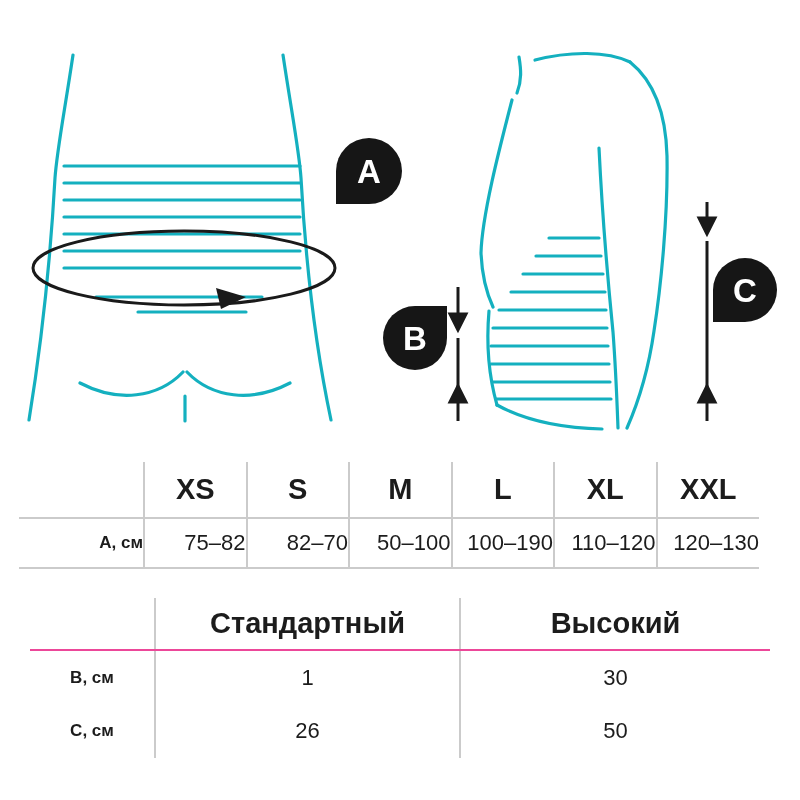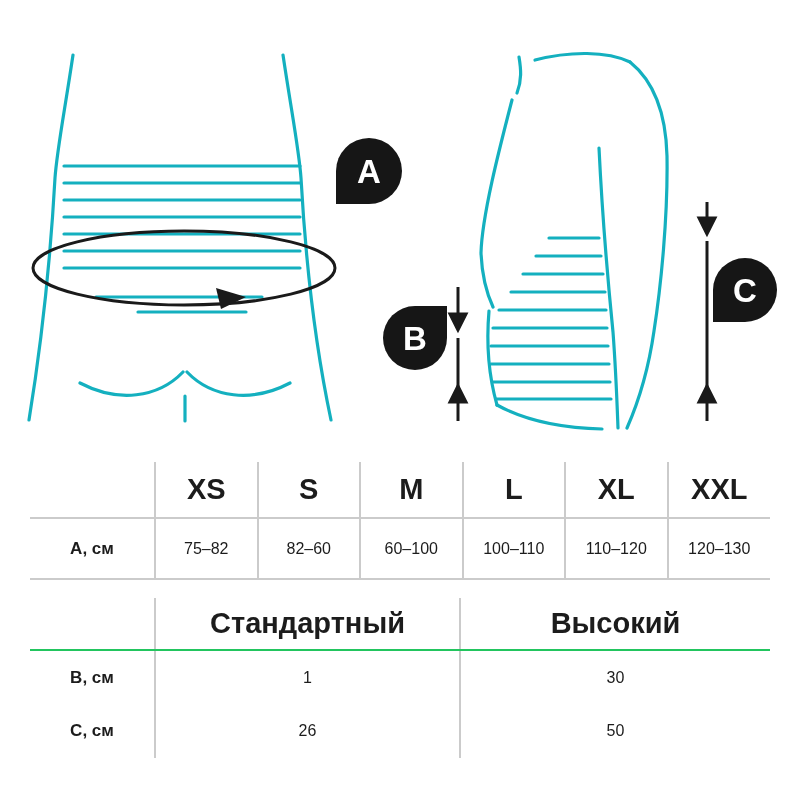--- a/index.html
+++ b/index.html
@@ -24,28 +24,28 @@
     justify-content: center;
     font-weight: 700;
     font-size: 33px;
     line-height: 1;
   }
   .badge-a { left: 336px; top: 138px; width: 66px; height: 66px; border-radius: 50% 50% 50% 0; }
   .badge-b { left: 383px; top: 306px; width: 64px; height: 64px; border-radius: 50% 0 50% 50%; }
   .badge-c { left: 713px; top: 258px; width: 64px; height: 64px; border-radius: 50% 50% 50% 0; }
 
   table { border-collapse: collapse; position: absolute; table-layout: fixed; }
-  .t1 { left: 30px; top: 462px; width: 740px; }
+  .t1 { left: 19px; top: 462px; width: 740px; }
   .t2 { left: 30px; top: 598px; width: 740px; }
-  th, td { text-align: center; vertical-align: middle; font-size: 16px; color: #1c1c1c; }
+  th, td { text-align: center; vertical-align: middle; font-size: 22px; color: #1c1c1c; }
   th { font-size: 29px; font-weight: 700; }
   .t1 th { height: 56px; border-bottom: 2px solid #cbcbcb; }
-  .t1 td { height: 61px; border-bottom: 2px solid #cbcbcb; }
+  .t1 td { height: 50px; border-bottom: 2px solid #cbcbcb; text-align: right; }
   .t1 th + th, .t1 td + td { border-left: 2px solid #cbcbcb; }
-  .t2 th { height: 52px; border-bottom: 2px solid #22c55e; }
+  .t2 th { height: 52px; border-bottom: 2px solid #ec4899; }
   .t2 td { height: 54px; }
   .t2 th + th, .t2 td + td { border-left: 2px solid #cbcbcb; }
   .lbl { font-weight: 700; font-size: 17px; }
 </style>
 </head>
 <body>
 
 <div class="page">
 
   <svg class="diagram-svg" width="800" height="460" viewBox="0 0 800 460">
@@ -115,23 +115,23 @@
       <th>XS</th>
       <th>S</th>
       <th>M</th>
       <th>L</th>
       <th>XL</th>
       <th>XXL</th>
     </tr>
     <tr>
       <td class="lbl">А, см</td>
       <td>75–82</td>
-      <td>82–60</td>
-      <td>60–100</td>
-      <td>100–110</td>
+      <td>82–70</td>
+      <td>50–100</td>
+      <td>100–190</td>
       <td>110–120</td>
       <td>120–130</td>
     </tr>
   </tbody>
     </table>
 
   <table class="t2">
     <colgroup>
       <col style="width:125px">
       <col style="width:305px">

